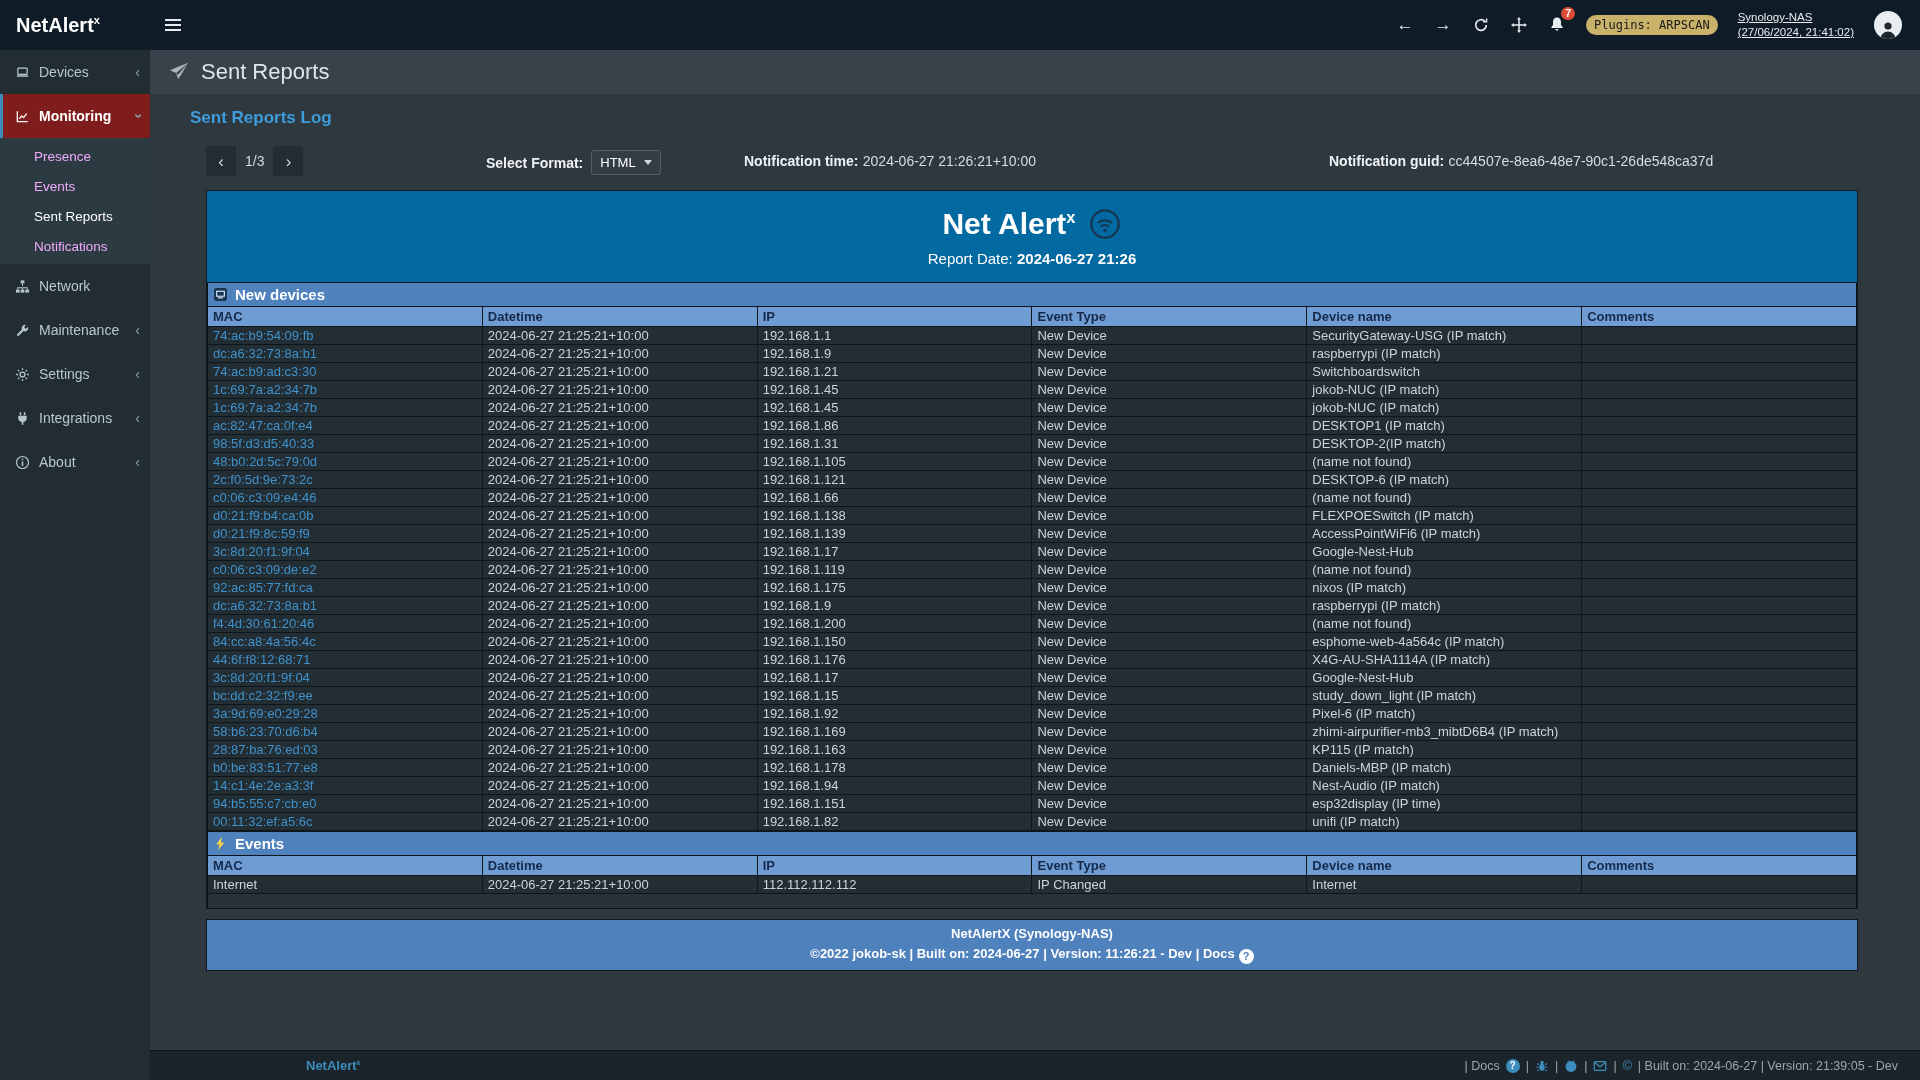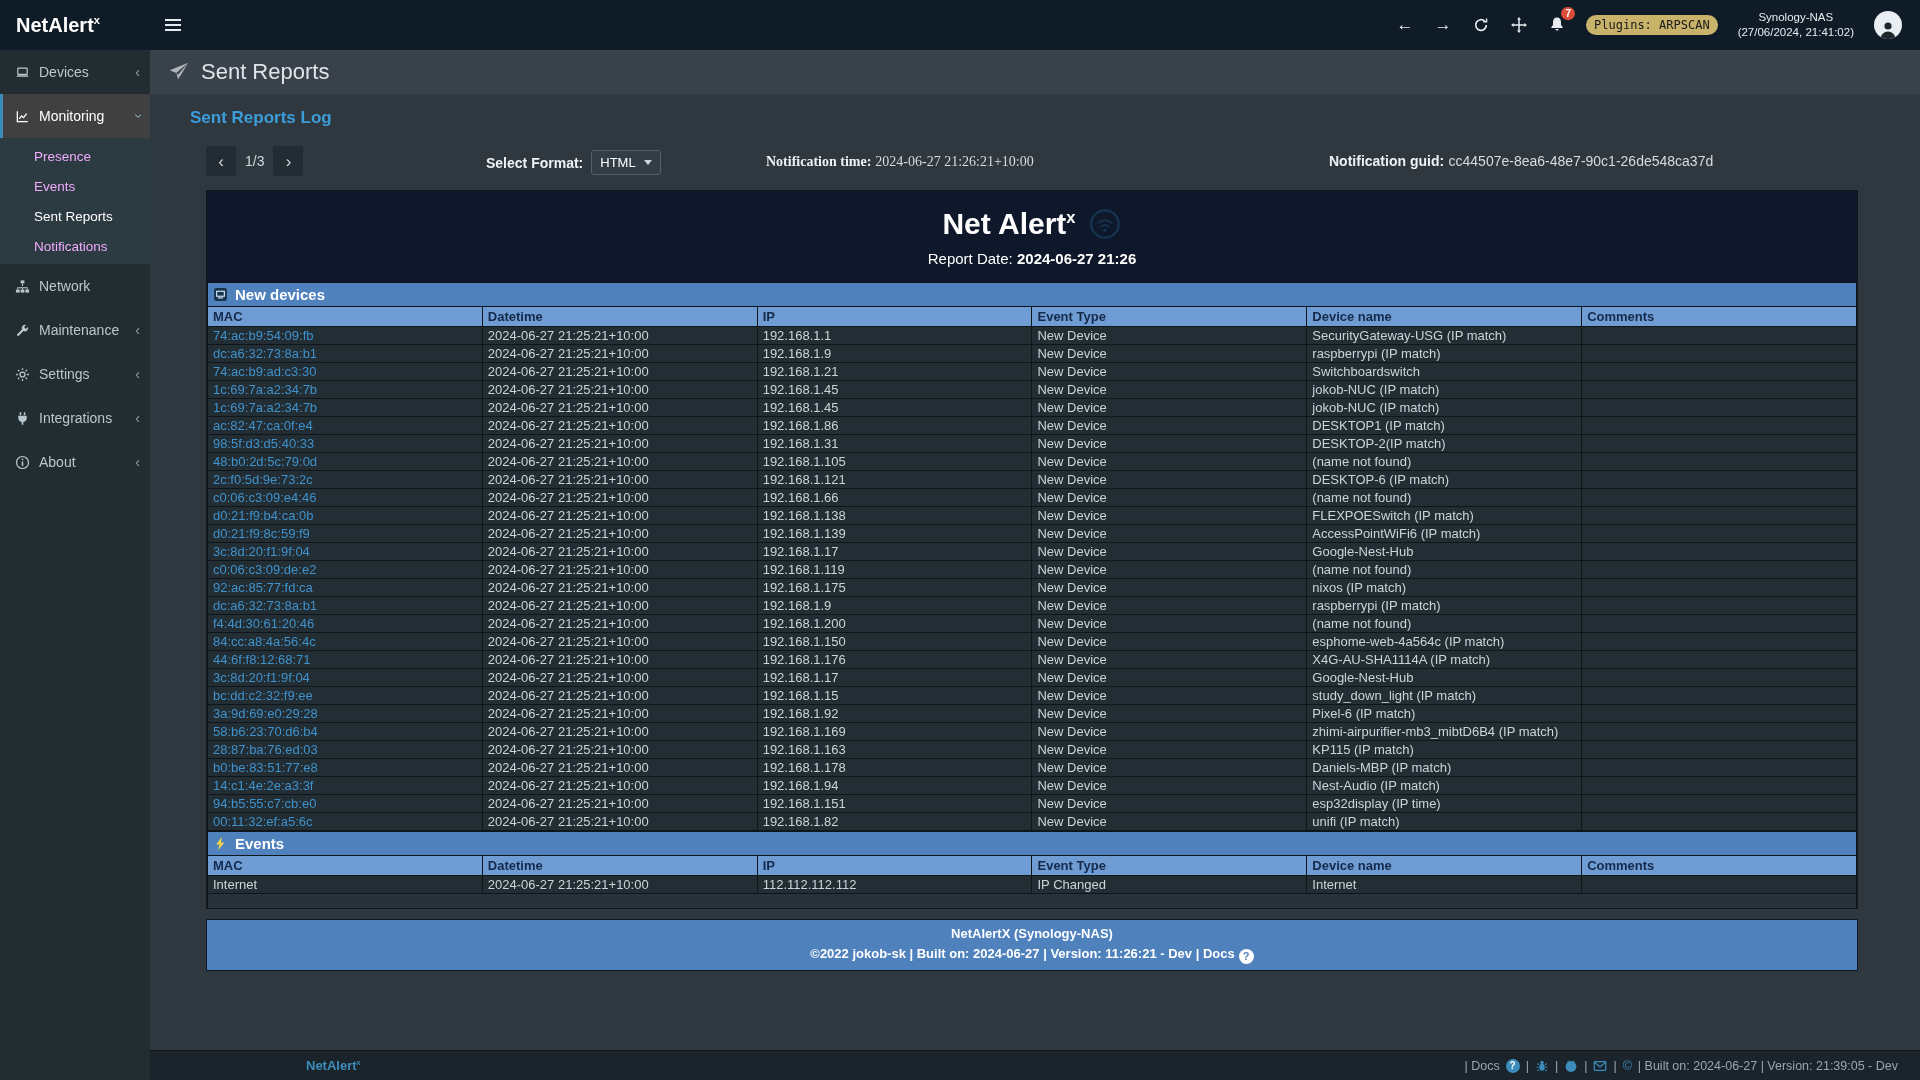--- a/index.html
+++ b/index.html
@@ -12,32 +12,32 @@
   .brand { width:150px; padding-left:16px; font-size:20px; font-weight:bold; color:#fff; }
   .brand sup, .footer-brand sup, .report-title sup { font-size:0.55em; }
   .hamburger { width:46px; height:50px; display:flex; flex-direction:column; justify-content:center; align-items:center; gap:3px; cursor:pointer; }
   .hamburger i { display:block; width:16px; height:2px; background:#e6ebef; }
   .nav-right { margin-left:auto; display:flex; align-items:center; gap:20px; padding-right:18px; }
   .nav-icon { width:18px; height:18px; color:#e6ebef; display:inline-flex; align-items:center; justify-content:center; cursor:pointer; font-size:17px; }
   .nav-icon svg { width:16px; height:16px; }
   .bell-wrap { position:relative; cursor:pointer; }
   .badge { position:absolute; top:-8px; right:-9px; background:#dd4b39; color:#fff; font-size:10px; font-weight:bold; padding:1px 4px; border-radius:7px; }
   .plugins-badge { background:#c9b269; color:#18191a; font-family:"DejaVu Sans Mono", monospace; font-size:12px; padding:3px 8px; border-radius:10px; cursor:pointer; }
-  .host-block { font-size:11.5px; line-height:1.3; color:#e6ebef; text-align:center; }
+  .host-block { font-size:11.5px; line-height:1.3; color:#e6ebef; text-align:left;text-decoration:underline; }
   .avatar { width:28px; height:28px; border-radius:50%; background:#e9eef2; display:flex; align-items:flex-end; justify-content:center; overflow:hidden; cursor:pointer; }
   .avatar svg { width:20px; height:20px; }
 
   
   .main { display:flex; flex:1; min-height:0; }
 
   
   .sidebar { flex:0 0 150px; background:#222d32; color:#b8c7ce; font-size:14px; }
   .side-item { height:44px; display:flex; align-items:center; gap:9px; padding:0 10px 0 12px; border-left:3px solid transparent; cursor:pointer; }
   .side-item .label { flex:1; white-space:nowrap; }
-  .side-item.active { background:#404040; border-left-color:#3c8dbc; color:#fff; }
+  .side-item.active { background:#7f1d1d; border-left-color:#3c8dbc; color:#fff;font-weight:bold; }
   .side-icon { width:15px; height:15px; flex:0 0 15px; display:inline-flex; }
   .side-icon svg { width:15px; height:15px; }
   .chev { font-size:14px; color:#8aa4af; line-height:1; }
   .chev.down { transform:rotate(-90deg); display:inline-block; }
   .submenu { background:#2c3b41; padding:3px 0; }
   .sub-item { height:30px; display:flex; align-items:center; padding-left:34px; color:#f0abfc; font-size:13.5px; cursor:pointer; }
   .sub-item.active { color:#fff; }
 
   
   .content { flex:1; display:flex; flex-direction:column; min-width:0; background:#2f383f; }
@@ -49,26 +49,26 @@
 
   .controls-row { position:relative; margin:18px 62px 0 56px; height:34px; }
   .pager { position:absolute; left:0; top:0; display:flex; align-items:center; gap:9px; }
   .pg-btn { width:30px; height:30px; background:#232c33; border:none; border-radius:3px; color:#cfd8de; font-size:17px; cursor:pointer; line-height:1; }
   .page-num { font-size:14px; color:#cfd8de; }
   .format-group { position:absolute; left:280px; top:4px; display:flex; align-items:center; gap:8px; }
   .ctrl-label { font-size:14px; font-weight:bold; color:#eef2f5; }
   .ctrl-value { font-size:14px; color:#d6dce1; }
   .select { display:inline-flex; align-items:center; gap:8px; background:#333d45; border:1px solid #555f67; border-radius:3px; color:#fff; font-size:13px; padding:4px 8px; cursor:pointer; }
   .sel-arrow { width:0; height:0; border-left:4px solid transparent; border-right:4px solid transparent; border-top:5px solid #cfd6db; }
-  .time-group { position:absolute; left:560px; top:6px;font-family:Liberation Serif, serif; }
+  .time-group { position:absolute; left:538px; top:6px; }
   .guid-group { position:absolute; left:1123px; top:6px; }
 
   
   .report { margin:10px 62px 0 56px; }
-  .report-header { background:#0f172a; border:1px solid #10181f; border-bottom:none; height:92px; display:flex; flex-direction:column; align-items:center; justify-content:center; gap:9px; }
+  .report-header { background:#0369a1; border:1px solid #10181f; border-bottom:none; height:92px; display:flex; flex-direction:column; align-items:center; justify-content:center; gap:9px; }
   .report-title { font-size:30px; font-weight:bold; color:#fff; display:flex; align-items:center; gap:12px; }
   .report-logo { display:inline-flex; }
   .report-logo svg { width:34px; height:34px; }
   .report-date { font-size:15px; color:#fff; }
   .report-date b { font-weight:bold; }
   .report-body { background:#1e272e; border:1px solid #10181f; border-top:none; border-bottom:none; padding:0; }
   .section-bar { background:#4f81bd; color:#fff; font-weight:bold; font-size:15px; height:24px; display:flex; align-items:center; gap:7px; padding:0 5px; border:1px solid #0e151b; border-bottom:none; }
   .sec-icon { display:inline-flex; }
   .sec-icon svg { width:15px; height:15px; }
   table.report-table { width:100%; border-collapse:collapse; table-layout:fixed; }

